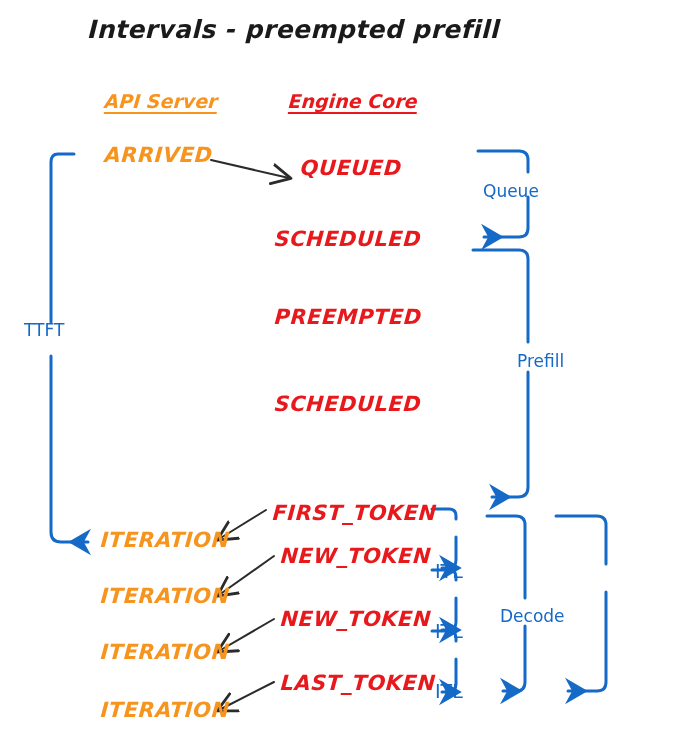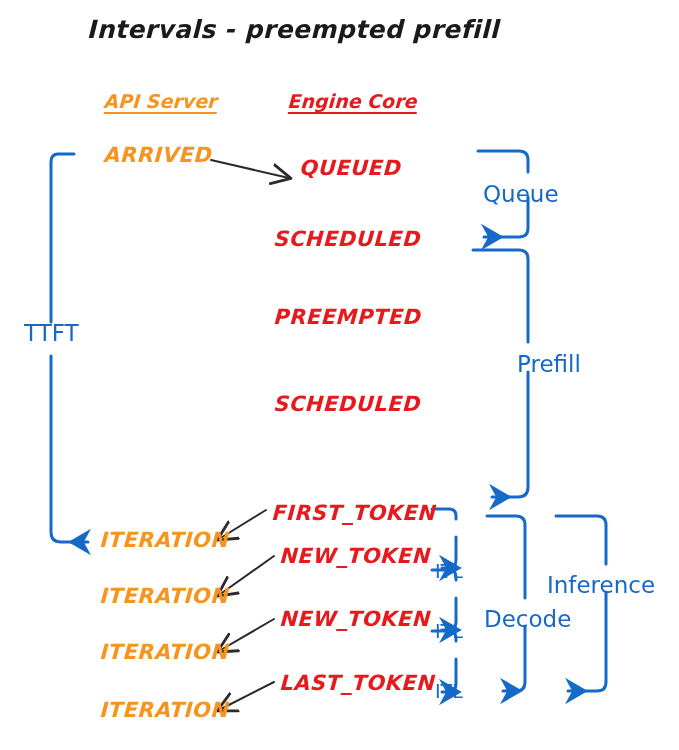--- a/index.html
+++ b/index.html
@@ -62,21 +62,21 @@
   }
   #head-api   { left: 104px; top: 92px;  color: #F7941E; }
   #head-core  { left: 288px; top: 92px;  color: #E8191C; }
 
   .state-orange { color: #F7941E; font-size: 21px; }
   .state-red    { color: #E8191C; font-size: 21px; }
 
   .blue-label {
     color: #1569C7;
     font-family: "DejaVu Sans", sans-serif;
-    font-size: 23px;
+    font-size: 17px;
     font-weight: 400;
     letter-spacing: 0px;
   }
   .blue-small {
     color: #1569C7;
     font-family: "DejaVu Sans", sans-serif;
     font-size: 19px;
     font-weight: 400;
     margin-top: 35px;
   }
@@ -152,16 +152,15 @@
   <div class="txt hand state-red" style="left:280px; top:546px;">NEW_TOKEN</div>
   <div class="txt hand state-red" style="left:280px; top:609px;">NEW_TOKEN</div>
   <div class="txt hand state-red" style="left:280px; top:673px;">LAST_TOKEN</div>
 
   <div class="txt blue-label" style="left:24px; top:322px;">TTFT</div>
   <div class="txt blue-label" style="left:483px; top:183px;">Queue</div>
   <div class="txt blue-label" style="left:495px; top:353px;margin-left:22px;">Prefill</div>
   <div class="txt blue-small" style="left:435px; top:527px;">ITL</div>
   <div class="txt blue-small" style="left:435px; top:587px;">ITL</div>
   <div class="txt blue-small" style="left:435px; top:647px;">ITL</div>
-  <div class="txt blue-label" style="left:484px; top:608px;text-align:right;">Decode</div>
-  <div class="txt blue-label" style="left:547px; top:574px;">Inference</div>
+  <div class="txt blue-label" style="left:500px; top:608px;text-align:right;">Decode</div>
 
 </div>
 
 </body></html>

